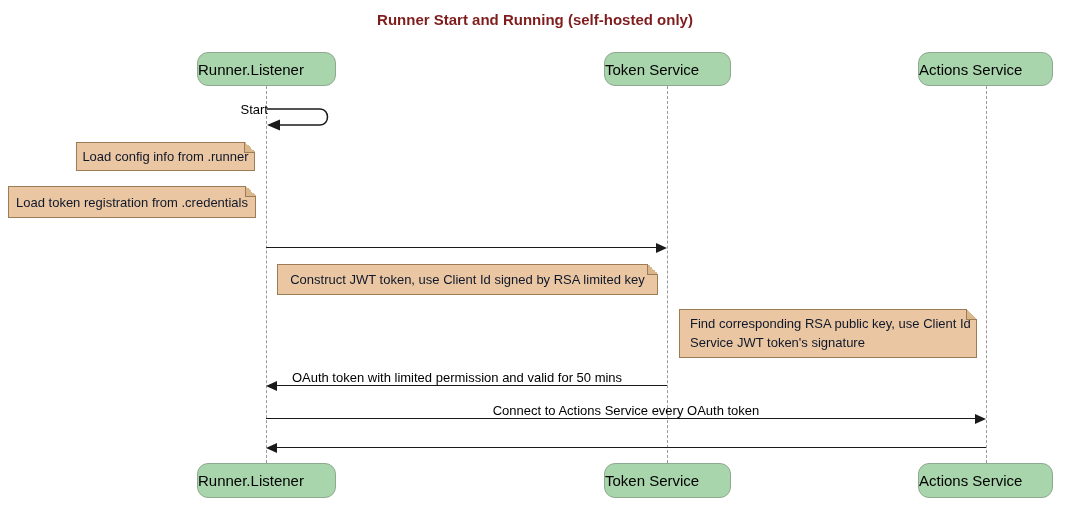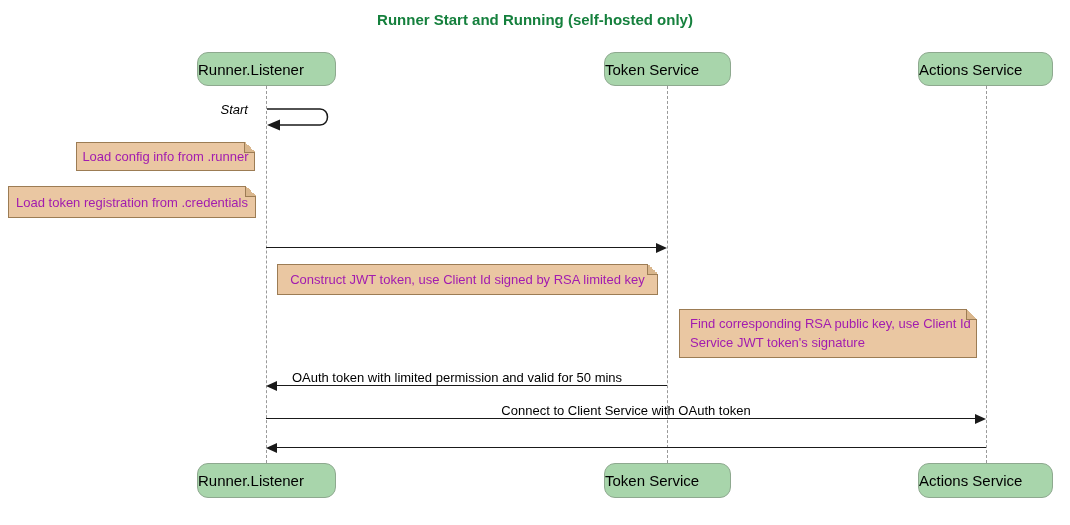--- a/index.html
+++ b/index.html
@@ -11,21 +11,21 @@
     font-family: "Liberation Sans", sans-serif;
     color: #111111;
     overflow: hidden;
   }
   .title {
     position: absolute;
     left: 0; right: 0; top: 11px;
     text-align: center;
     font-size: 15px;
     font-weight: bold;
-    color: #15803d;
+    color: #7f1d1d;
   }
   .lifeline {
     position: absolute;
     width: 0;
     border-left: 1px dashed var(--lifeline, #999999);
     top: 86px;
     height: 377px;
   }
   .participant {
     position: absolute;
@@ -39,21 +39,21 @@
     font-size: 15px;
     color: #000000;
     box-sizing: border-box;
   }
   .note {
     position: absolute;
     background: var(--note-fill, #eac7a2);
     border: 1px solid var(--note-border, #9c7c54);
     box-sizing: border-box;
     font-size: 13px;
-    color: #a21caf;
+    color: #0f172a;
     display: flex;
     align-items: center;
     justify-content: center;
     white-space: nowrap;
     padding: 2px 6px;
   }
   .note.multiline {
     flex-direction: column;
     align-items: flex-start;
     justify-content: center;
@@ -117,21 +117,21 @@
   <div class="participant" style="left:197px; top:52px; width:139px;">
     <span>Runner.Listener</span>
   </div>
   <div class="participant" style="left:604px; top:52px; width:127px;">
     <span>Token Service</span>
   </div>
   <div class="participant" style="left:918px; top:52px; width:135px;">
     <span>Actions Service</span>
   </div>
 
-  <div class="self-label" style="left:148px; top:102px; width:100px;font-style:italic;">Start</div>
+  <div class="self-label" style="left:168px; top:102px; width:100px;">Start</div>
   <svg style="position:absolute; left:266px; top:105px;" width="70" height="28">
     <path d="M1,4 H54 C64,4 64,20 54,20 H14" fill="none" stroke="#1a1a1a" stroke-width="1.5"></path>
     <polygon points="1,20 14,14.5 14,25.5" fill="#1a1a1a"></polygon>
   </svg>
 
   <div class="note" style="left:76px; top:142px; width:179px; height:29px;">
     <div class="note-fold"></div>
     <span>Load config info from .runner</span>
   </div>
 
@@ -151,21 +151,21 @@
   <div class="note multiline" style="left:679px; top:309px; width:298px; height:49px;">
     <div class="note-fold"></div>
     <span>Find corresponding RSA public key, use Client Id</span>
     <span>Service JWT token's signature</span>
   </div>
 
   <div class="msg-label" style="left:262px; top:370px; width:390px;">OAuth token with limited permission and valid for 50 mins</div>
   <div class="msg-line" style="left:277px; top:385px; width:390px;"></div>
   <div class="arrowhead-left" style="left:266px; top:380.5px;"></div>
 
-  <div class="msg-label" style="left:266px; top:403px; width:720px;">Connect to Client Service with OAuth token</div>
+  <div class="msg-label" style="left:266px; top:403px; width:720px;">Connect to Actions Service every OAuth token</div>
   <div class="msg-line" style="left:266px; top:418px; width:709px;"></div>
   <div class="arrowhead-right" style="left:975px; top:413.5px;"></div>
 
   <div class="msg-line" style="left:277px; top:447px; width:709px;"></div>
   <div class="arrowhead-left" style="left:266px; top:442.5px;"></div>
 
   <div class="participant" style="left:197px; top:463px; width:139px; height:35px;">
     <span>Runner.Listener</span>
   </div>
   <div class="participant" style="left:604px; top:463px; width:127px; height:35px;">

